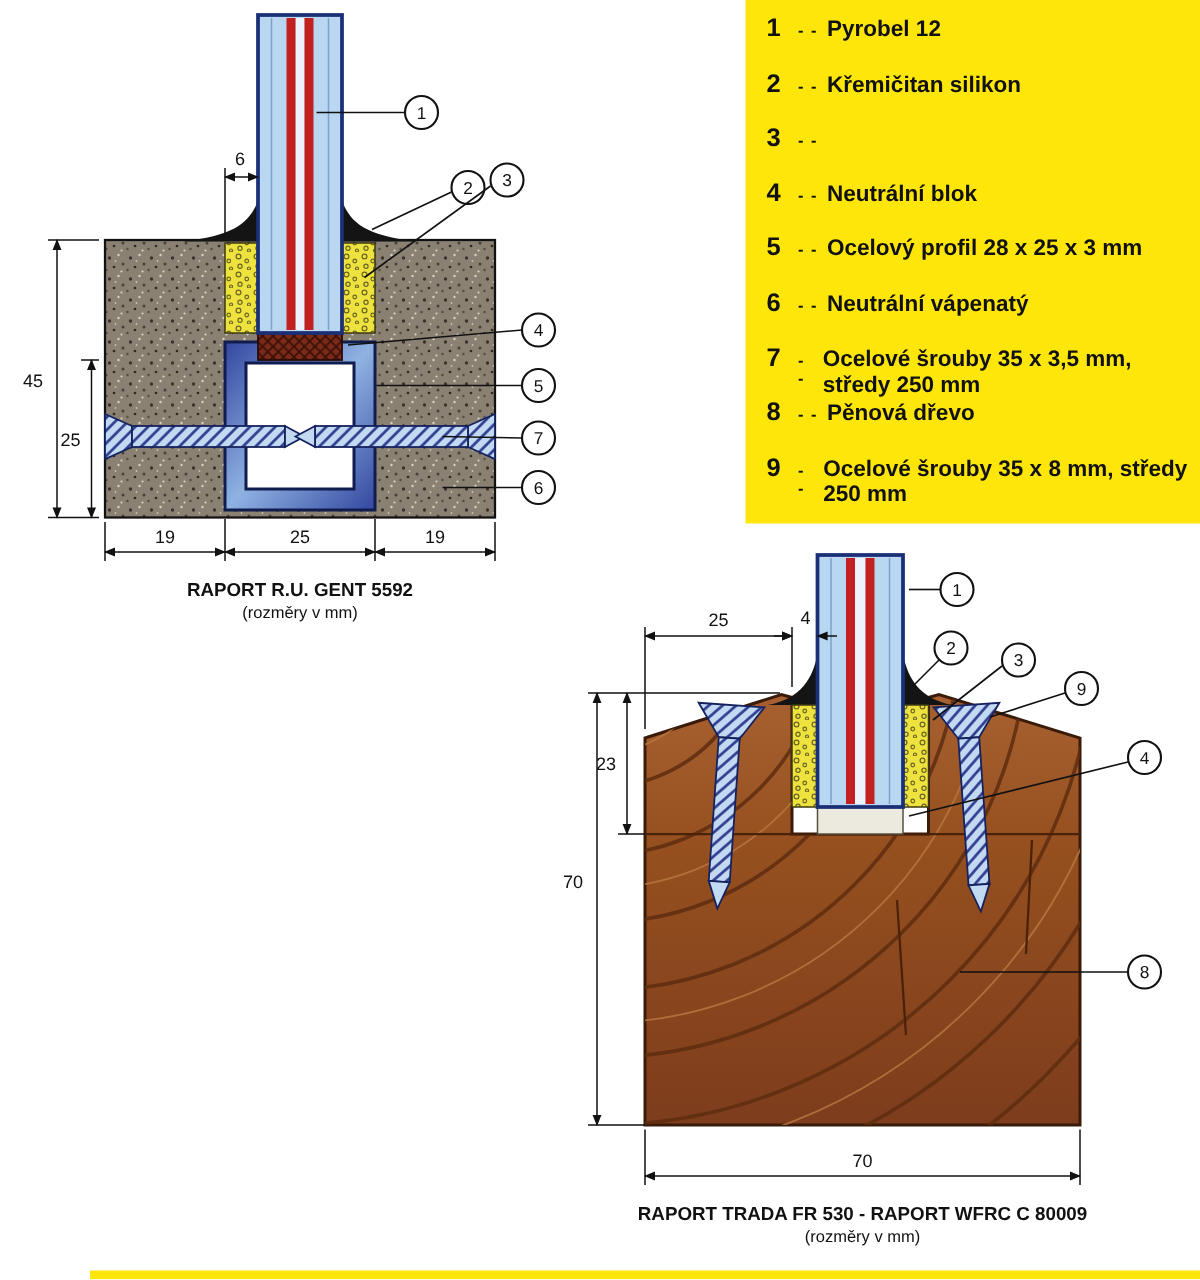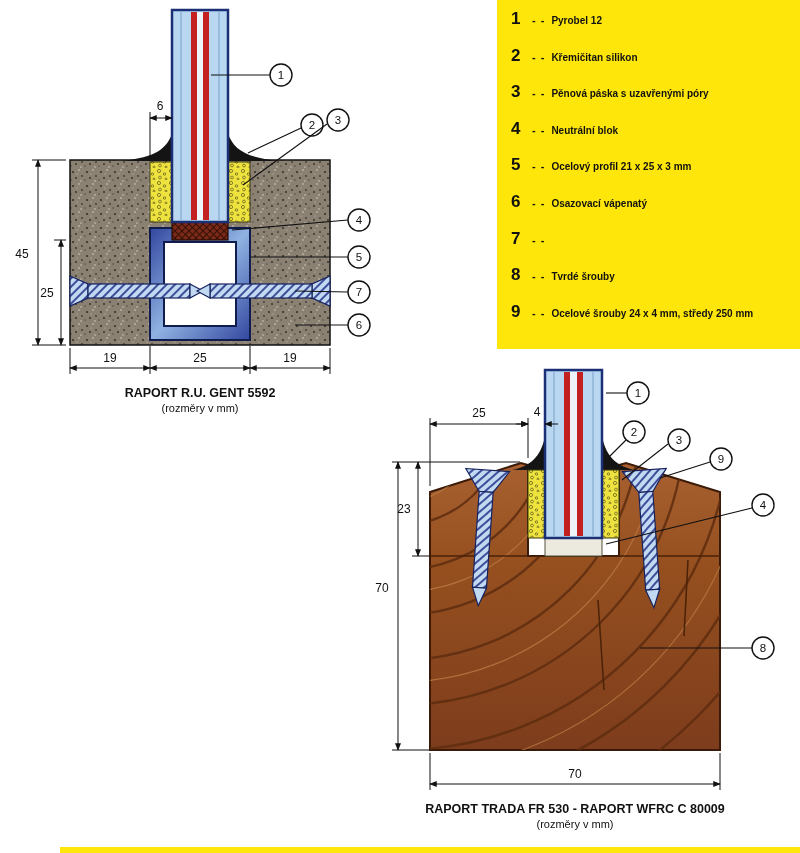--- a/index.html
+++ b/index.html
@@ -4,21 +4,21 @@
 <style>
   html,body{margin:0;padding:0;background:#fff;}
   .page{position:relative;width:800px;height:853px;background:#ffffff;overflow:hidden;
         font-family:"Liberation Sans", sans-serif;color:#111;}
   .page svg{position:absolute;left:0;top:0;}
   .legend{position:absolute;left:497px;top:0;width:303px;height:349px;background:#ffe60a;
           box-sizing:border-box;padding:9px 6px 0 14px;}
   .legend-item{display:flex;align-items:baseline;height:36.6px;}
   .legend-num{font-size:17px;font-weight:bold;min-width:14px;}
   .legend-dash{font-size:11px;margin:0 6px 0 7px;letter-spacing:1px;font-weight:bold;}
-  .legend-label{font-size:10px;font-weight:bold;}
+  .legend-label{font-size:15px;font-weight:bold;}
   .bottom-strip{position:absolute;left:60px;bottom:0;width:740px;height:6px;background:#ffe60a;}
   text{font-family:"Liberation Sans", sans-serif;fill:#111;}
   .dimtxt{font-size:12px;}
   .callout-txt{font-size:11.5px;}
   .cap{font-size:12.5px;font-weight:bold;}
   .subcap{font-size:11px;}
   .dim{stroke:#111;stroke-width:1;fill:none;}
   .leader{stroke:#111;stroke-width:1.1;fill:none;}
   .callout-circle{fill:#fff;stroke:#111;stroke-width:1.4;}
 </style>
@@ -284,47 +284,47 @@
       <span class="legend-label">Pyrobel 12</span>
     </div>
     <div class="legend-item">
       <span class="legend-num">2</span>
       <span class="legend-dash">- -</span>
       <span class="legend-label">Křemičitan silikon</span>
     </div>
     <div class="legend-item">
       <span class="legend-num">3</span>
       <span class="legend-dash">- -</span>
-      <span class="legend-label">Pěnová páska s uzavřenými póry</span>
     </div>
     <div class="legend-item">
       <span class="legend-num">4</span>
       <span class="legend-dash">- -</span>
       <span class="legend-label">Neutrální blok</span>
     </div>
     <div class="legend-item">
       <span class="legend-num">5</span>
       <span class="legend-dash">- -</span>
-      <span class="legend-label">Ocelový profil 21 x 25 x 3 mm</span>
+      <span class="legend-label">Ocelový profil 28 x 25 x 3 mm</span>
     </div>
     <div class="legend-item">
       <span class="legend-num">6</span>
       <span class="legend-dash">- -</span>
-      <span class="legend-label">Osazovací vápenatý</span>
+      <span class="legend-label">Neutrální vápenatý</span>
     </div>
     <div class="legend-item">
       <span class="legend-num">7</span>
       <span class="legend-dash">- -</span>
+      <span class="legend-label">Ocelové šrouby 35 x 3,5 mm, středy 250 mm</span>
     </div>
     <div class="legend-item">
       <span class="legend-num">8</span>
       <span class="legend-dash">- -</span>
-      <span class="legend-label">Tvrdé šrouby</span>
+      <span class="legend-label">Pěnová dřevo</span>
     </div>
     <div class="legend-item">
       <span class="legend-num">9</span>
       <span class="legend-dash">- -</span>
-      <span class="legend-label">Ocelové šrouby 24 x 4 mm, středy 250 mm</span>
+      <span class="legend-label">Ocelové šrouby 35 x 8 mm, středy 250 mm</span>
     </div>
   </div>
 
   <div class="bottom-strip"></div>
 </div>
 
 </body></html>

